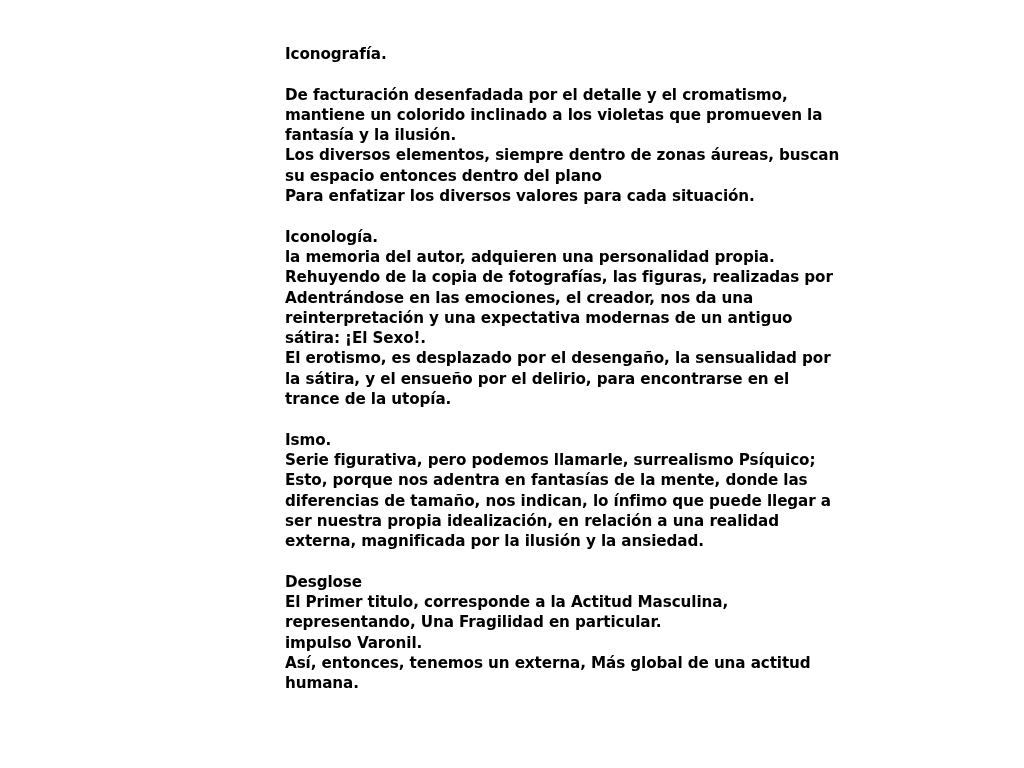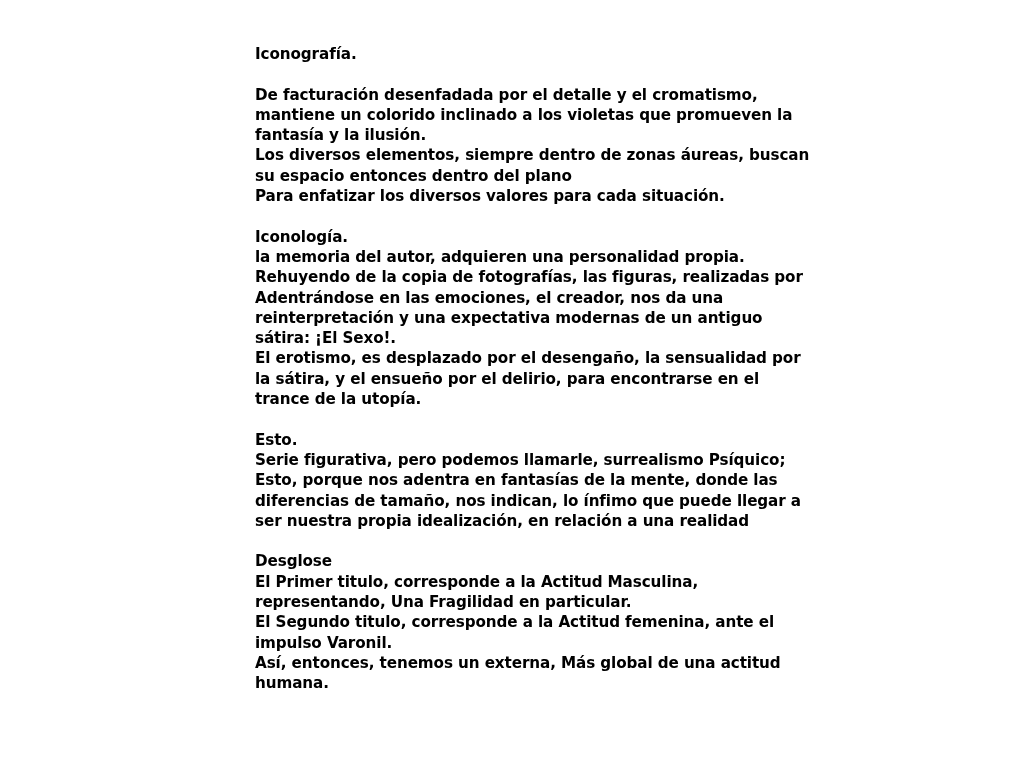--- a/index.html
+++ b/index.html
@@ -33,20 +33,21 @@
     
   }
 
   .line {
     font-size: 15.2px;
     font-weight: bold;
     line-height: 20.3px;
     color: #000000;
     white-space: pre;
     letter-spacing: -0.1px;
+    margin-left: 30px;
     -webkit-font-smoothing: antialiased;
   }
 
   .line.heading {
     font-weight: bold;
   }
 
   .blank-line {
     height: 20.3px;
     line-height: 20.3px;
@@ -75,30 +76,30 @@
         <div class="line">Rehuyendo de la copia de fotografías, las figuras, realizadas por</div>
         <div class="line">Adentrándose en las emociones, el creador, nos da una</div>
         <div class="line">reinterpretación y una expectativa modernas de un antiguo</div>
         <div class="line">sátira: ¡El Sexo!.</div>
         <div class="line">El erotismo, es desplazado por el desengaño, la sensualidad por</div>
         <div class="line">la sátira, y el ensueño por el delirio, para encontrarse en el</div>
         <div class="line">trance de la utopía.</div>
       </div>
       <div class="blank-line">&nbsp;</div>
       <div class="section">
-        <div class="line heading">Esto.</div>
+        <div class="line heading">Ismo.</div>
         <div class="line">Serie figurativa, pero podemos llamarle, surrealismo Psíquico;</div>
         <div class="line">Esto, porque nos adentra en fantasías de la mente, donde las</div>
         <div class="line">diferencias de tamaño, nos indican, lo ínfimo que puede llegar a</div>
         <div class="line">ser nuestra propia idealización, en relación a una realidad</div>
+        <div class="line">externa, magnificada por la ilusión y la ansiedad.</div>
       </div>
       <div class="blank-line">&nbsp;</div>
       <div class="section">
         <div class="line heading">Desglose</div>
         <div class="line">El Primer titulo, corresponde a la Actitud Masculina,</div>
         <div class="line">representando, Una Fragilidad en particular.</div>
-        <div class="line">El Segundo titulo, corresponde a la Actitud femenina, ante el</div>
         <div class="line">impulso Varonil.</div>
         <div class="line">Así, entonces, tenemos un externa, Más global de una actitud</div>
         <div class="line">humana.</div>
       </div>
     </div>
 </div>
 
 </body></html>

